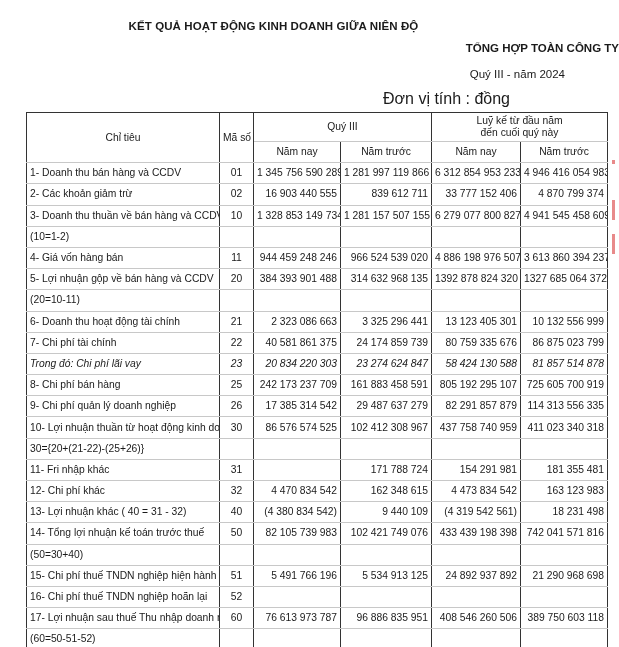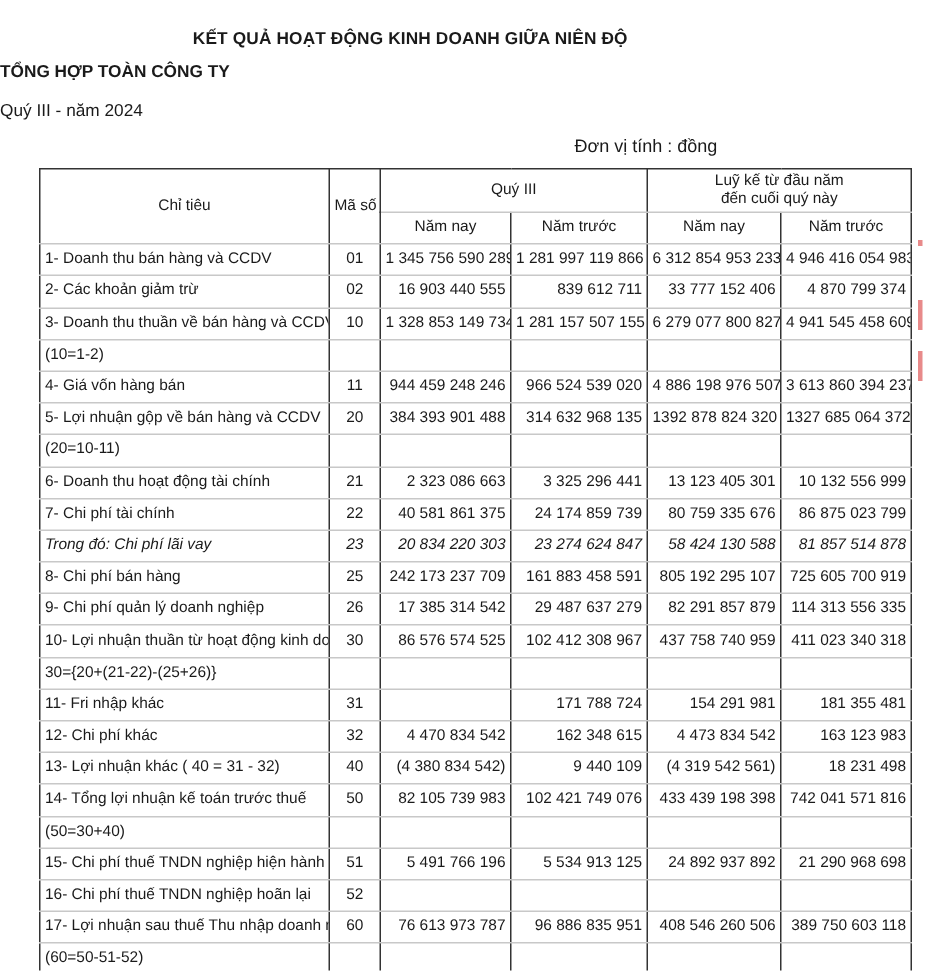--- a/index.html
+++ b/index.html
@@ -1,23 +1,23 @@
 <!DOCTYPE html>
 <html><head>
 <meta charset="utf-8">
 <style>
   html, body { margin:0; padding:0; }
   body {
     width:619px; height:647px; overflow:hidden; background:#ffffff;
     font-family:"Liberation Sans", sans-serif; color:#1a1a1a; position:relative;
   }
   .title1 { position:absolute; top:20px; left:0; width:547px; text-align:center; font-weight:bold; font-size:11.5px; letter-spacing:0.1px; }
-  .title2 { position:absolute; top:42px; left:0; width:619px; text-align:left; font-weight:bold; font-size:11.5px; }
-  .period { position:absolute; top:68px; left:0; width:565px; text-align:left; font-size:11.5px; }
-  .unit { position:absolute; top:90px; left:383px; font-size:12px; }
+  .title2 { position:absolute; top:42px; left:0; width:619px; text-align:right; font-weight:bold; font-size:11.5px; }
+  .period { position:absolute; top:68px; left:0; width:565px; text-align:right; font-size:11.5px; }
+  .unit { position:absolute; top:90px; left:383px; font-size:16px; }
   table.fin {
     position:absolute; top:112px; left:26px; width:581px;
     border-collapse:collapse; table-layout:fixed; font-size:10.3px;
   }
   table.fin td, table.fin th {
     border-left:1px solid #333; border-right:1px solid #333;
     border-top:1px solid #c8c8c8; border-bottom:1px solid #c8c8c8;
     padding:0 3px; height:20.2px; line-height:20px; white-space:nowrap; overflow:hidden;
     font-weight:normal;
   }

